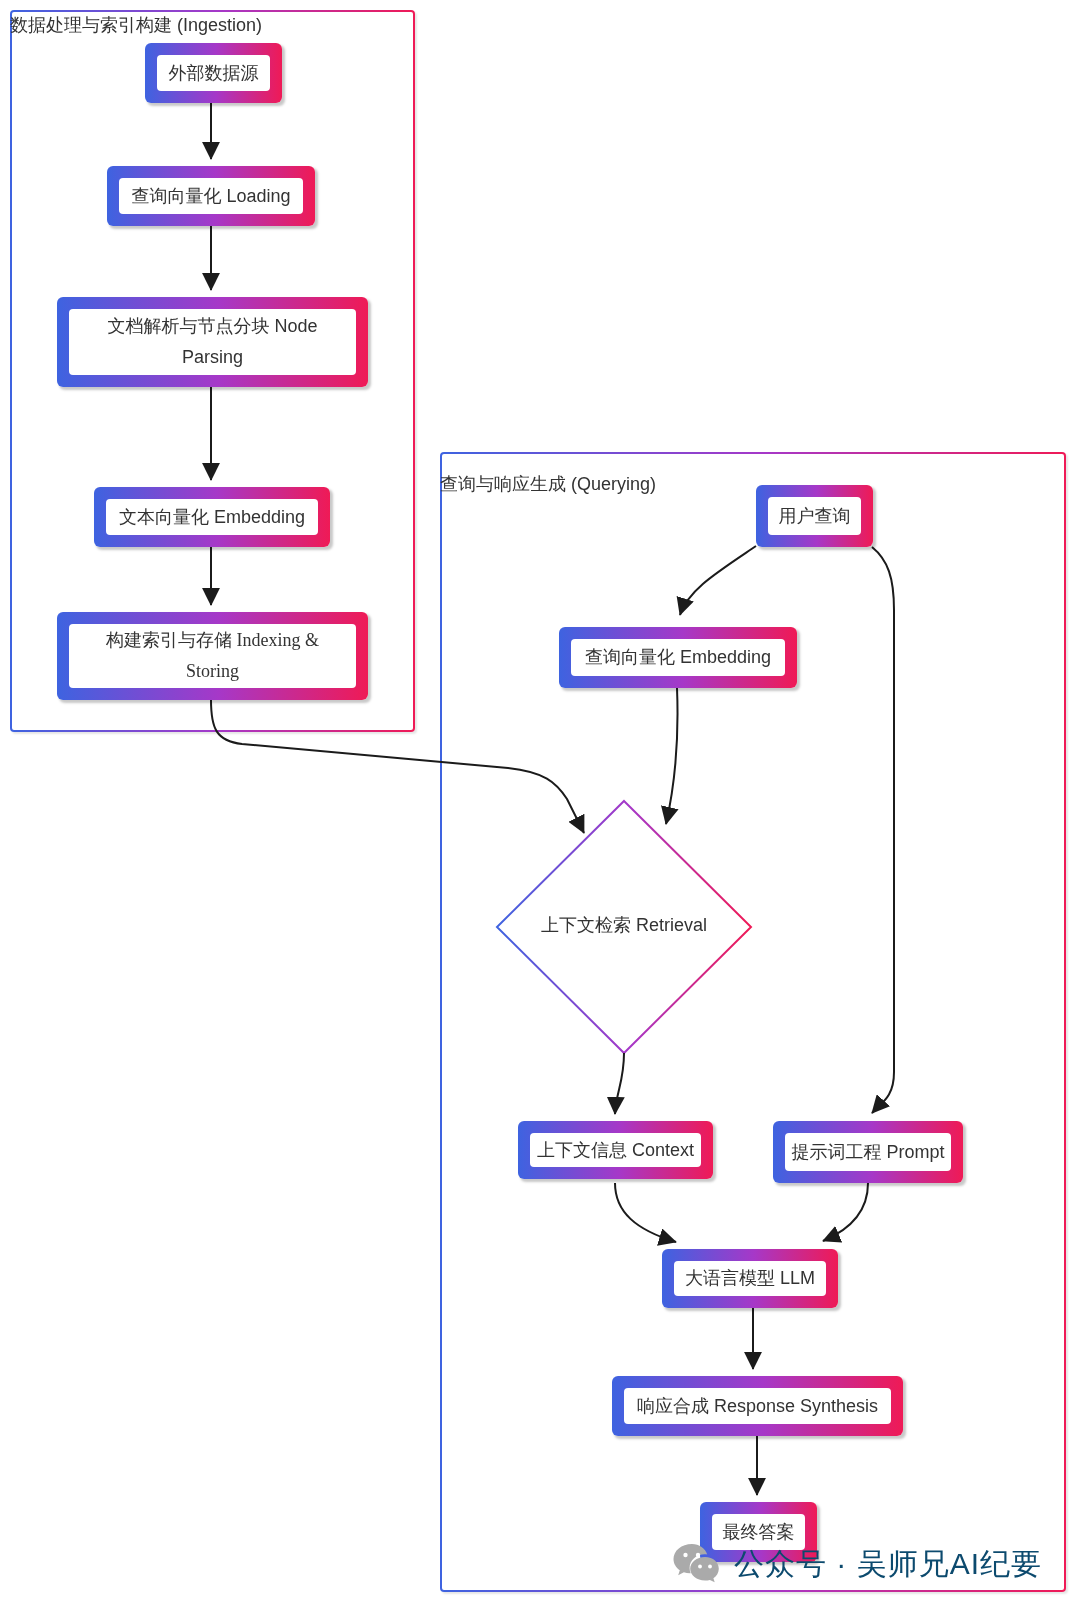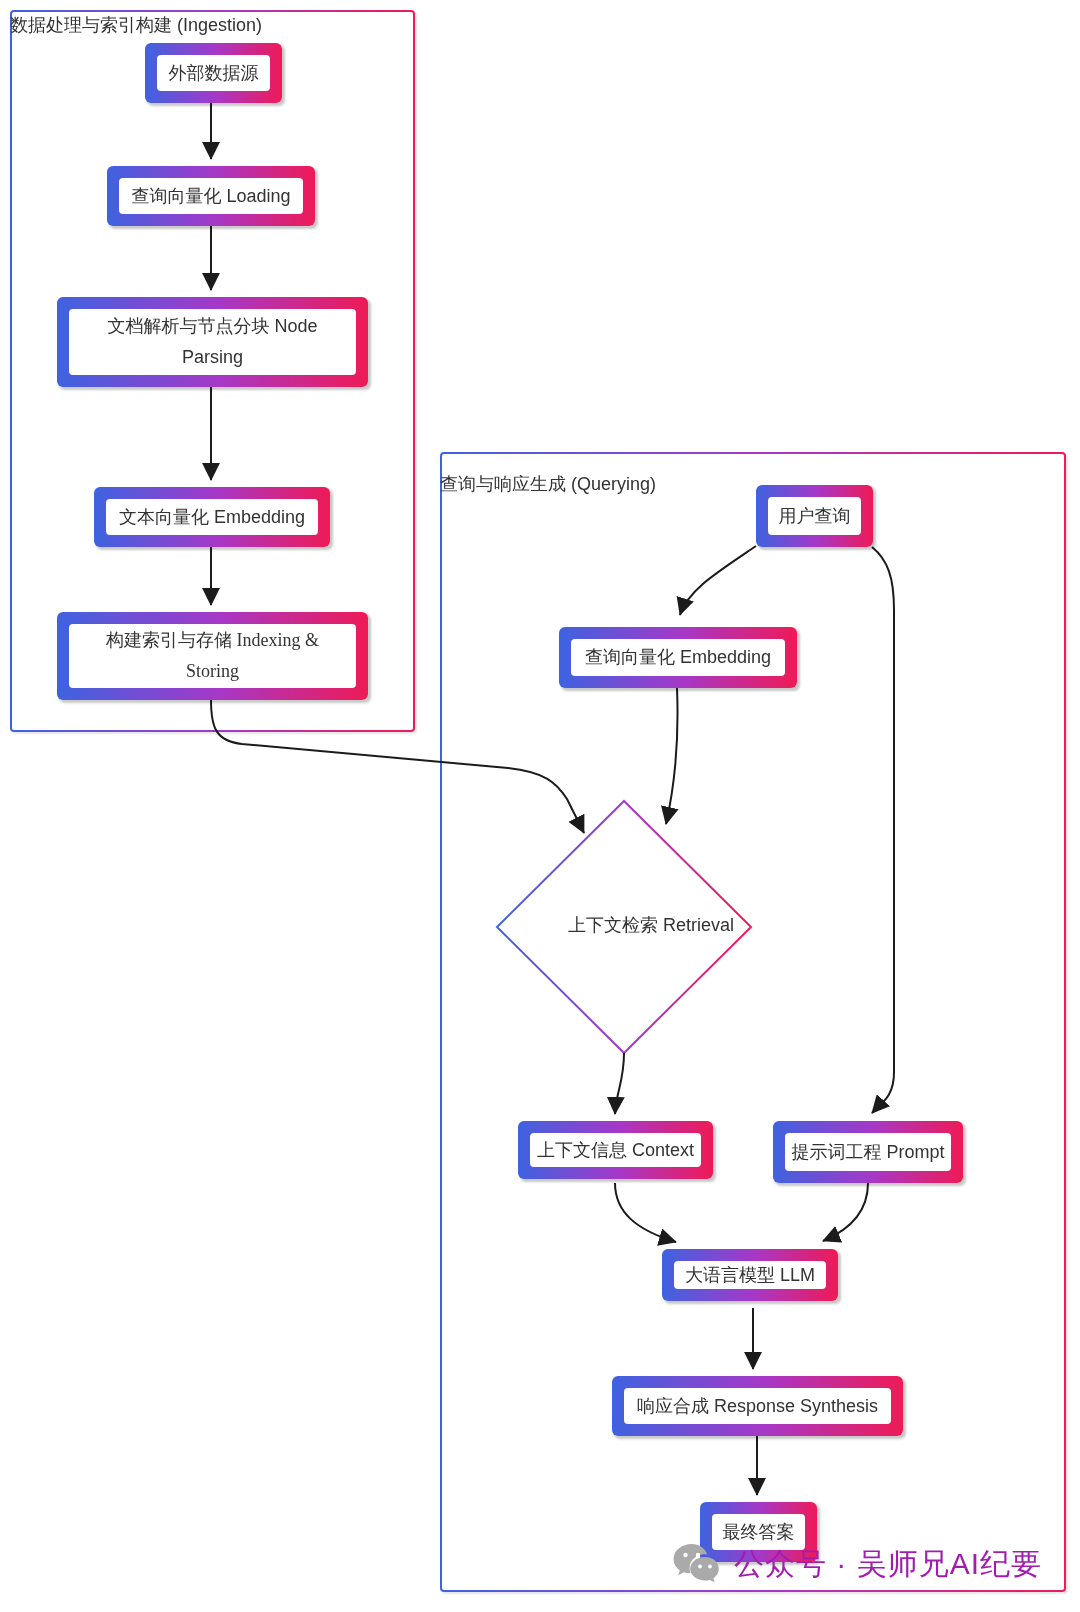--- a/index.html
+++ b/index.html
@@ -26,28 +26,28 @@
     box-shadow:2.5px 2.5px 2.5px rgba(0,0,0,0.22);
     z-index:2;
   }
   .node-inner{
     flex:1;background:#ffffff;border-radius:4px;display:flex;flex-direction:column;
     align-items:center;justify-content:center;text-align:center;
     font-size:18px;line-height:31px;color:#333;padding:0 6px;
   }
   .edges{position:absolute;left:0;top:0;z-index:1;}
   .diamond-label{
-    position:absolute;left:514px;top:913px;width:220px;text-align:right;
+    position:absolute;left:514px;top:913px;width:220px;text-align:center;
     font-size:18px;color:#333;z-index:2;
   }
   .watermark{
     position:absolute;left:672px;top:1542px;display:flex;align-items:center;gap:10px;
     z-index:3;
   }
-  .watermark-text{font-size:30px;color:#a21caf;letter-spacing:1px;white-space:nowrap;}
+  .watermark-text{font-size:30px;color:#0c4a6e;letter-spacing:1px;white-space:nowrap;}
 </style>
 </head>
 <body>
 
 <div class="canvas">
 
   <div class="cluster" style="left:10px;top:10px;width:405px;height:722px;">
     <div class="cluster-inner"></div>
   </div>
   <div class="cluster-title" style="left:10px;top:14px;width:405px;">数据处理与索引构建 (Ingestion)</div>
@@ -146,21 +146,21 @@
         <span>上下文信息 Context</span>
       </div>
   </div>
 
   <div class="node" style="left:773px;top:1121px;width:190px;height:62px;">
     <div class="node-inner">
         <span>提示词工程 Prompt</span>
       </div>
   </div>
 
-  <div class="node" style="left:662px;top:1249px;width:176px;height:52px;">
+  <div class="node" style="left:662px;top:1249px;width:176px;height:59px;">
     <div class="node-inner">
         <span>大语言模型 LLM</span>
       </div>
   </div>
 
   <div class="node" style="left:612px;top:1376px;width:291px;height:60px;justify-content:flex-end;">
     <div class="node-inner">
         <span>响应合成 Response Synthesis</span>
       </div>
   </div>

